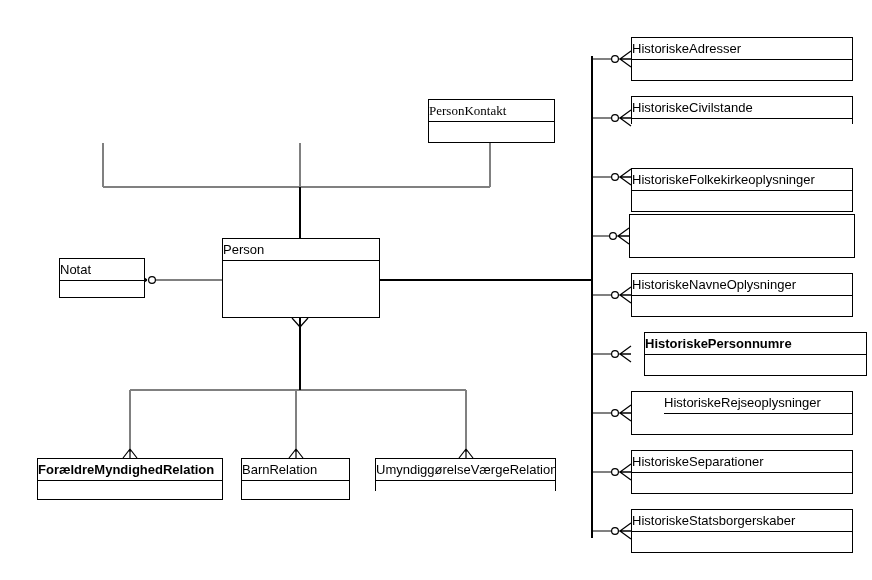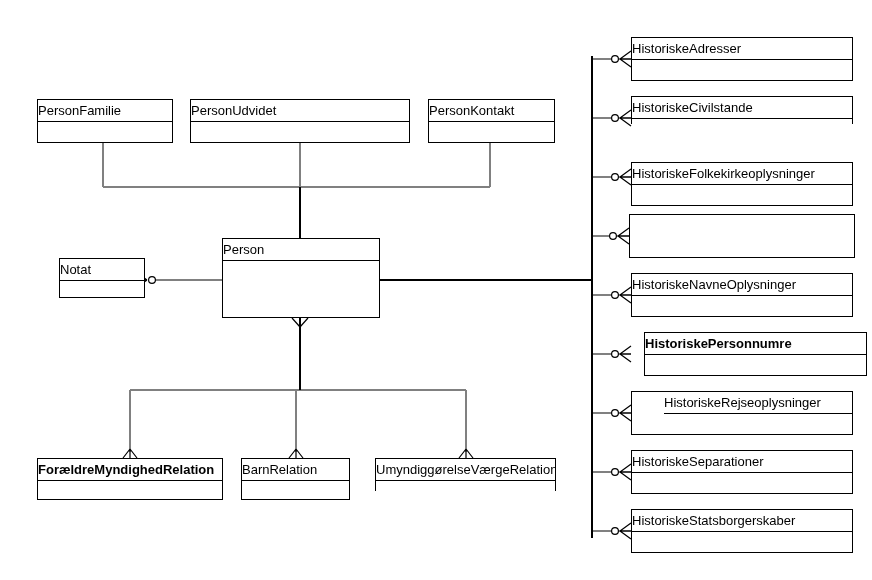--- a/index.html
+++ b/index.html
@@ -105,31 +105,23 @@
       </g>
       <g>
         <path d="M296,449 L289,458 M296,449 L296,458 M296,449 L303,458"></path>
       </g>
       <g>
         <path d="M466,449 L459,458 M466,449 L466,458 M466,449 L473,458"></path>
       </g>
     </g>
   </svg>
 
-  <div class="entity" style="left: 37px; top: 99px; width: 136px; height: 44px;">
-    <div class="ent-header" style="height: 22px; line-height: 21px;">PersonFamilie</div>
-    <div class="ent-body" style="height: 20px;"></div>
-  </div>
 
-  <div class="entity" style="left: 190px; top: 99px; width: 220px; height: 44px;">
-    <div class="ent-header" style="height: 22px; line-height: 21px;">PersonUdvidet</div>
-    <div class="ent-body" style="height: 20px;"></div>
-  </div>
 
-  <div class="entity" style="left: 428px; top: 99px; width: 127px; height: 44px;">
+  <div class="entity" style="left: 428px; top: 99px; width: 127px; height: 44px; font-family: Liberation Serif, serif;">
     <div class="ent-header" style="height: 22px; line-height: 21px;">PersonKontakt</div>
     <div class="ent-body" style="height: 20px;"></div>
   </div>
 
   <div class="entity" style="left: 222px; top: 238px; width: 158px; height: 80px;">
     <div class="ent-header" style="height: 22px; line-height: 21px;">Person</div>
     <div class="ent-body" style="height: 56px;"></div>
   </div>
 
   <div class="entity" style="left: 59px; top: 258px; width: 86px; height: 40px;">
@@ -154,21 +146,21 @@
 
   <div id="historiske-host">
       <div class="entity" style="left: 631px; top: 37px; width: 222px; height: 44px;">
         <div class="ent-header" style="height: 22px; line-height: 21px;">HistoriskeAdresser</div>
         <div class="ent-body" style="height: 20px;"></div>
       </div>
       <div class="entity" style="left: 631px; top: 96px; width: 222px; height: 28px;">
         <div class="ent-header" style="height: 22px; line-height: 21px;">HistoriskeCivilstande</div>
         <div class="ent-body" style="height: 20px;"></div>
       </div>
-      <div class="entity" style="left: 631px; top: 162px; width: 222px; height: 44px;">
+      <div class="entity" style="left: 631px; top: 168px; width: 222px; height: 44px;">
         <div class="ent-header" style="height: 22px; line-height: 21px;">HistoriskeFolkekirkeoplysninger</div>
         <div class="ent-body" style="height: 20px;"></div>
       </div>
       <div class="entity" style="left: 629px; top: 214px; width: 226px; height: 44px;">
         <div class="ent-body" style="height: 20px;"></div>
       </div>
       <div class="entity" style="left: 631px; top: 273px; width: 222px; height: 44px;">
         <div class="ent-header" style="height: 22px; line-height: 21px;">HistoriskeNavneOplysninger</div>
         <div class="ent-body" style="height: 20px;"></div>
       </div>

